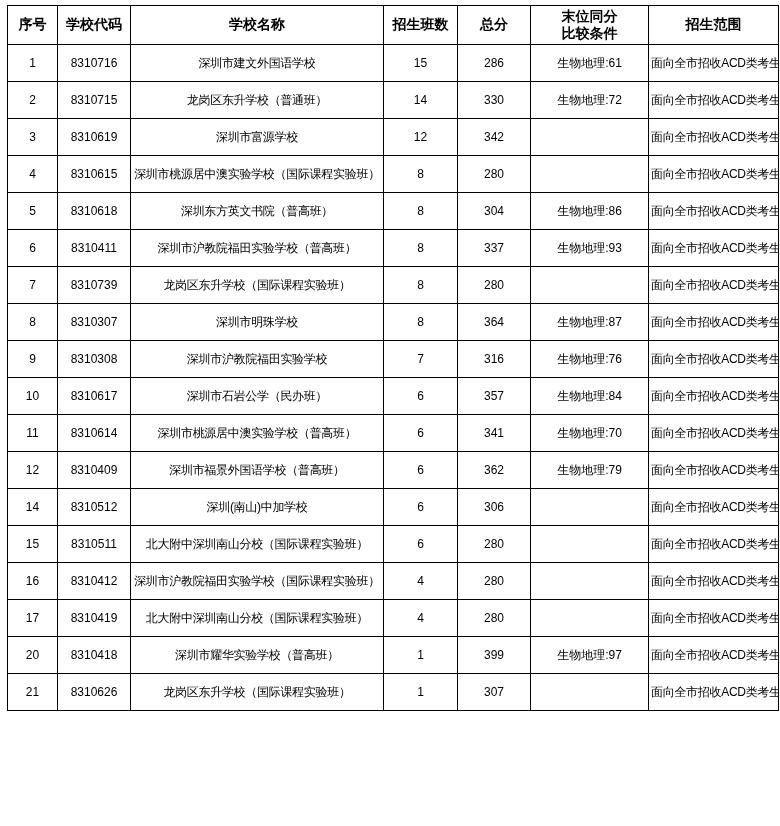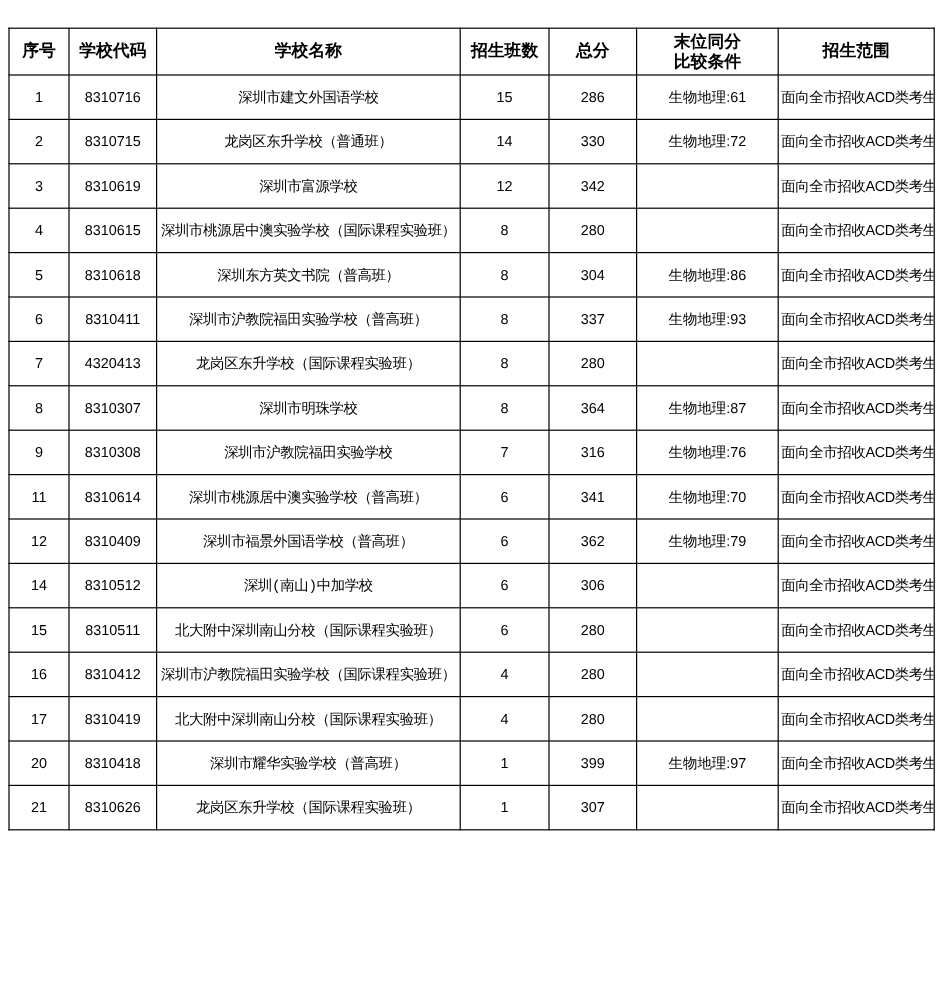--- a/index.html
+++ b/index.html
@@ -8,21 +8,21 @@
     background: #ffffff;
     width: 780px;
     height: 826px;
     overflow: hidden;
     font-family: "Liberation Sans", "DejaVu Sans", sans-serif;
     color: #000000;
   }
   .table-wrap {
     position: absolute;
     left: 7px;
-    top: 23px;
+    top: 5px;
   }
   table.admission {
     border-collapse: collapse;
     table-layout: fixed;
     width: 771px;
     background: #ffffff;
   }
   table.admission col.c-no      { width: 50px; }
   table.admission col.c-code    { width: 73px; }
   table.admission col.c-name    { width: 253px; }
@@ -46,21 +46,20 @@
     line-height: 1.25;
   }
   table.admission tbody td {
     height: 36px;
     font-size: 12px;
     font-weight: normal;
     white-space: nowrap;
   }
   table.admission tbody td.cell-name {
     letter-spacing: -0.3px;
-    font-family: Liberation Mono, monospace;
   }
   table.admission tbody td.cell-scope {
     text-align: left;
     padding-left: 2px;
     letter-spacing: -0.3px;
     margin-left: 48px;
   }
 </style>
 </head>
 <body>
@@ -138,21 +137,21 @@
     <td class="cell-no">6</td>
     <td class="cell-code">8310411</td>
     <td class="cell-name">深圳市沪教院福田实验学校（普高班）</td>
     <td class="cell-classes">8</td>
     <td class="cell-score">337</td>
     <td class="cell-tie">生物地理:93</td>
     <td class="cell-scope">面向全市招收ACD类考生</td>
   </tr>
         <tr>
     <td class="cell-no">7</td>
-    <td class="cell-code">4320413</td>
+    <td class="cell-code">8310739</td>
     <td class="cell-name">龙岗区东升学校（国际课程实验班）</td>
     <td class="cell-classes">8</td>
     <td class="cell-score">280</td>
     <td class="cell-tie"></td>
     <td class="cell-scope">面向全市招收ACD类考生</td>
   </tr>
         <tr>
     <td class="cell-no">8</td>
     <td class="cell-code">8310307</td>
     <td class="cell-name">深圳市明珠学校</td>
@@ -164,20 +163,29 @@
         <tr>
     <td class="cell-no">9</td>
     <td class="cell-code">8310308</td>
     <td class="cell-name">深圳市沪教院福田实验学校</td>
     <td class="cell-classes">7</td>
     <td class="cell-score">316</td>
     <td class="cell-tie">生物地理:76</td>
     <td class="cell-scope">面向全市招收ACD类考生</td>
   </tr>
         <tr>
+    <td class="cell-no">10</td>
+    <td class="cell-code">8310617</td>
+    <td class="cell-name">深圳市石岩公学（民办班）</td>
+    <td class="cell-classes">6</td>
+    <td class="cell-score">357</td>
+    <td class="cell-tie">生物地理:84</td>
+    <td class="cell-scope">面向全市招收ACD类考生</td>
+  </tr>
+        <tr>
     <td class="cell-no">11</td>
     <td class="cell-code">8310614</td>
     <td class="cell-name">深圳市桃源居中澳实验学校（普高班）</td>
     <td class="cell-classes">6</td>
     <td class="cell-score">341</td>
     <td class="cell-tie">生物地理:70</td>
     <td class="cell-scope">面向全市招收ACD类考生</td>
   </tr>
         <tr>
     <td class="cell-no">12</td>

